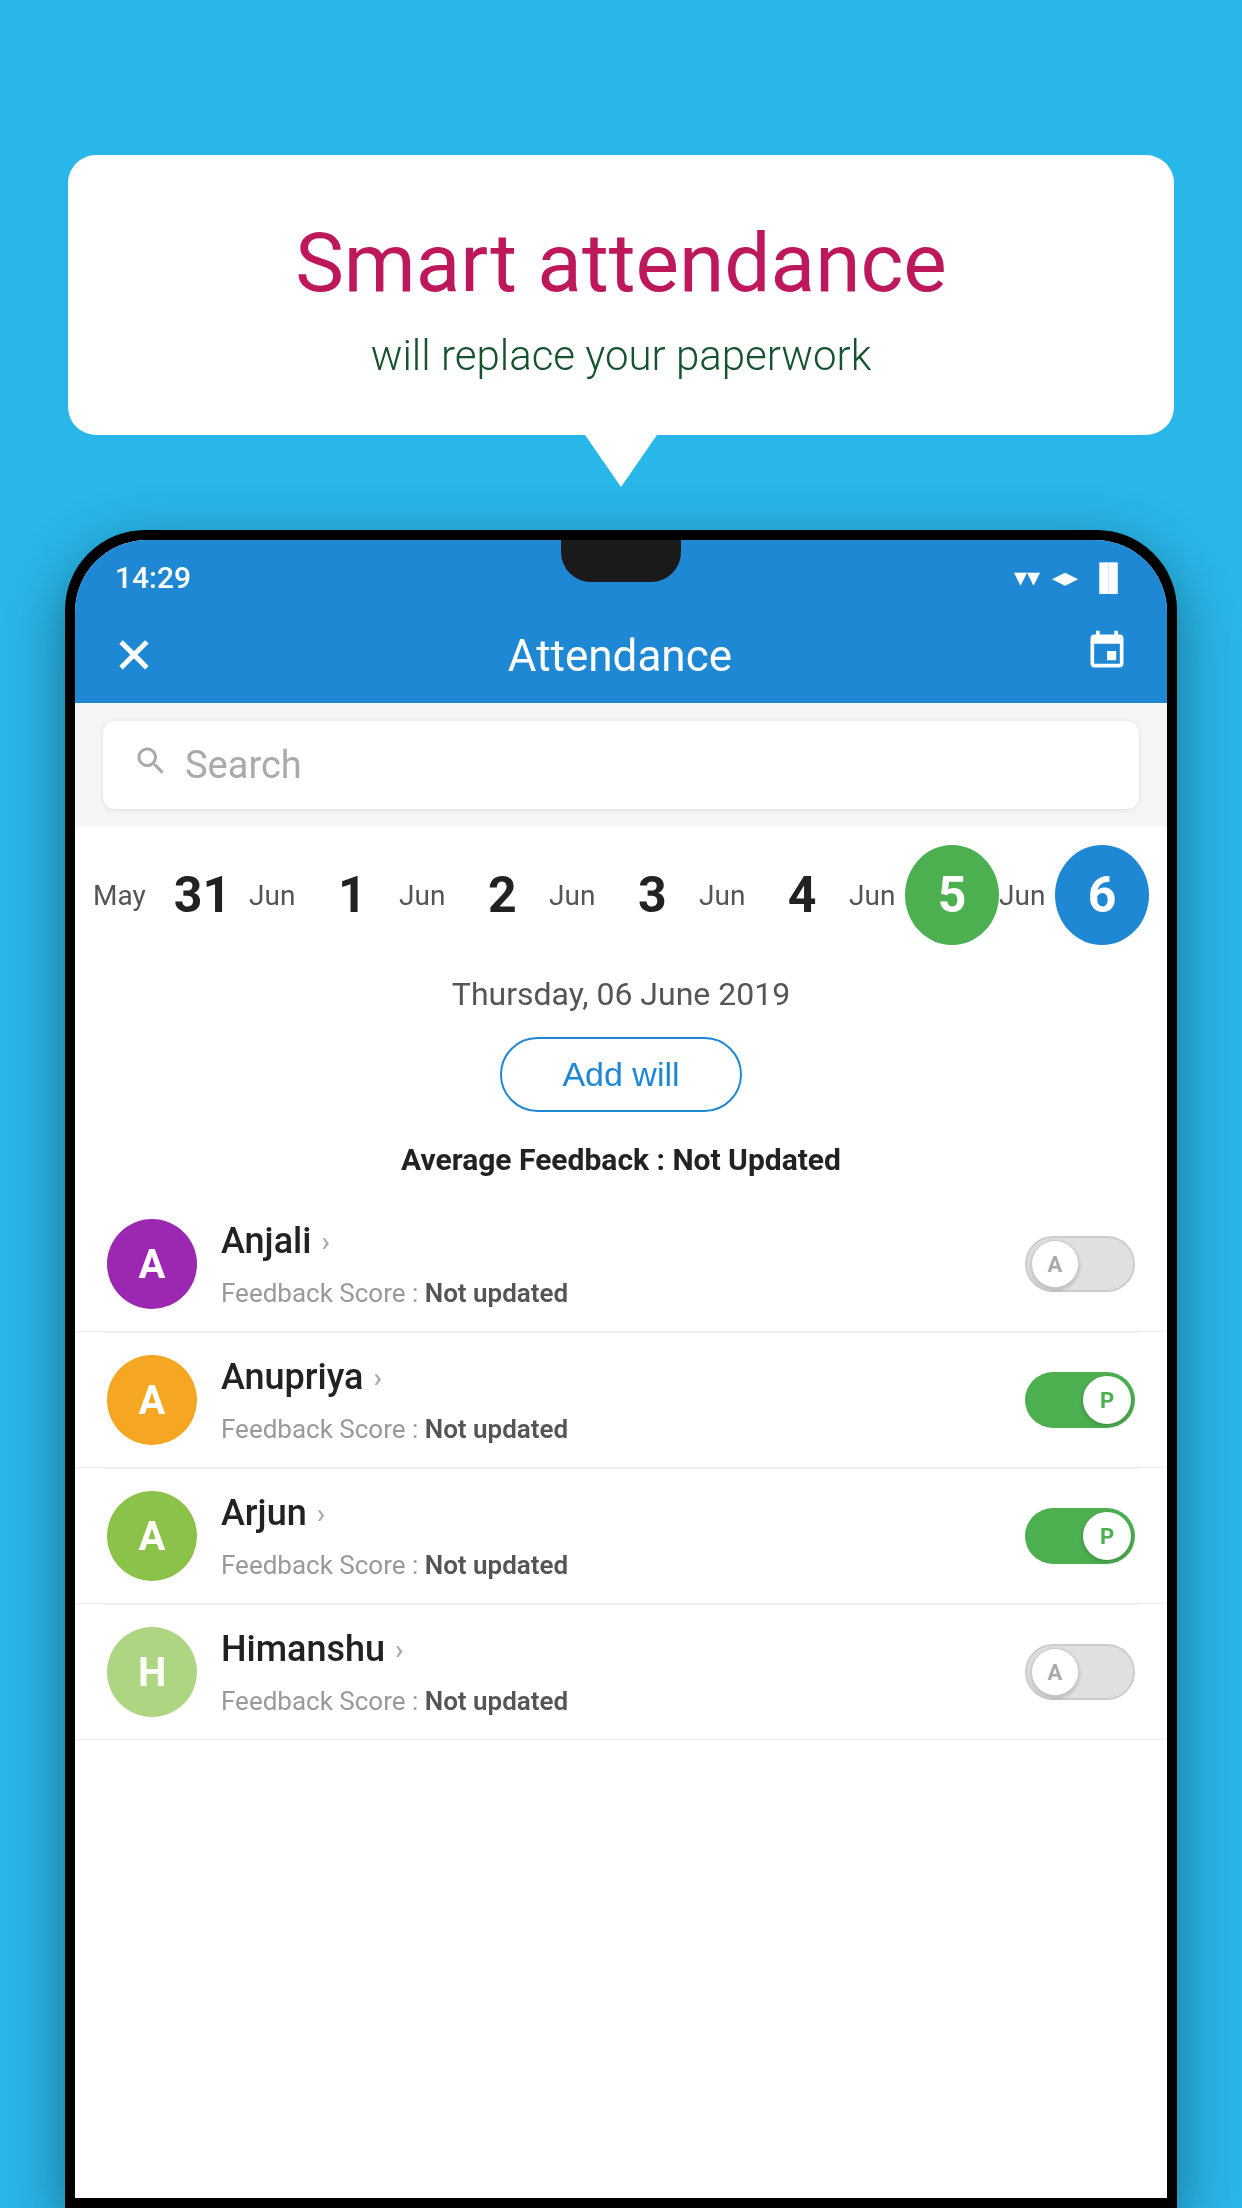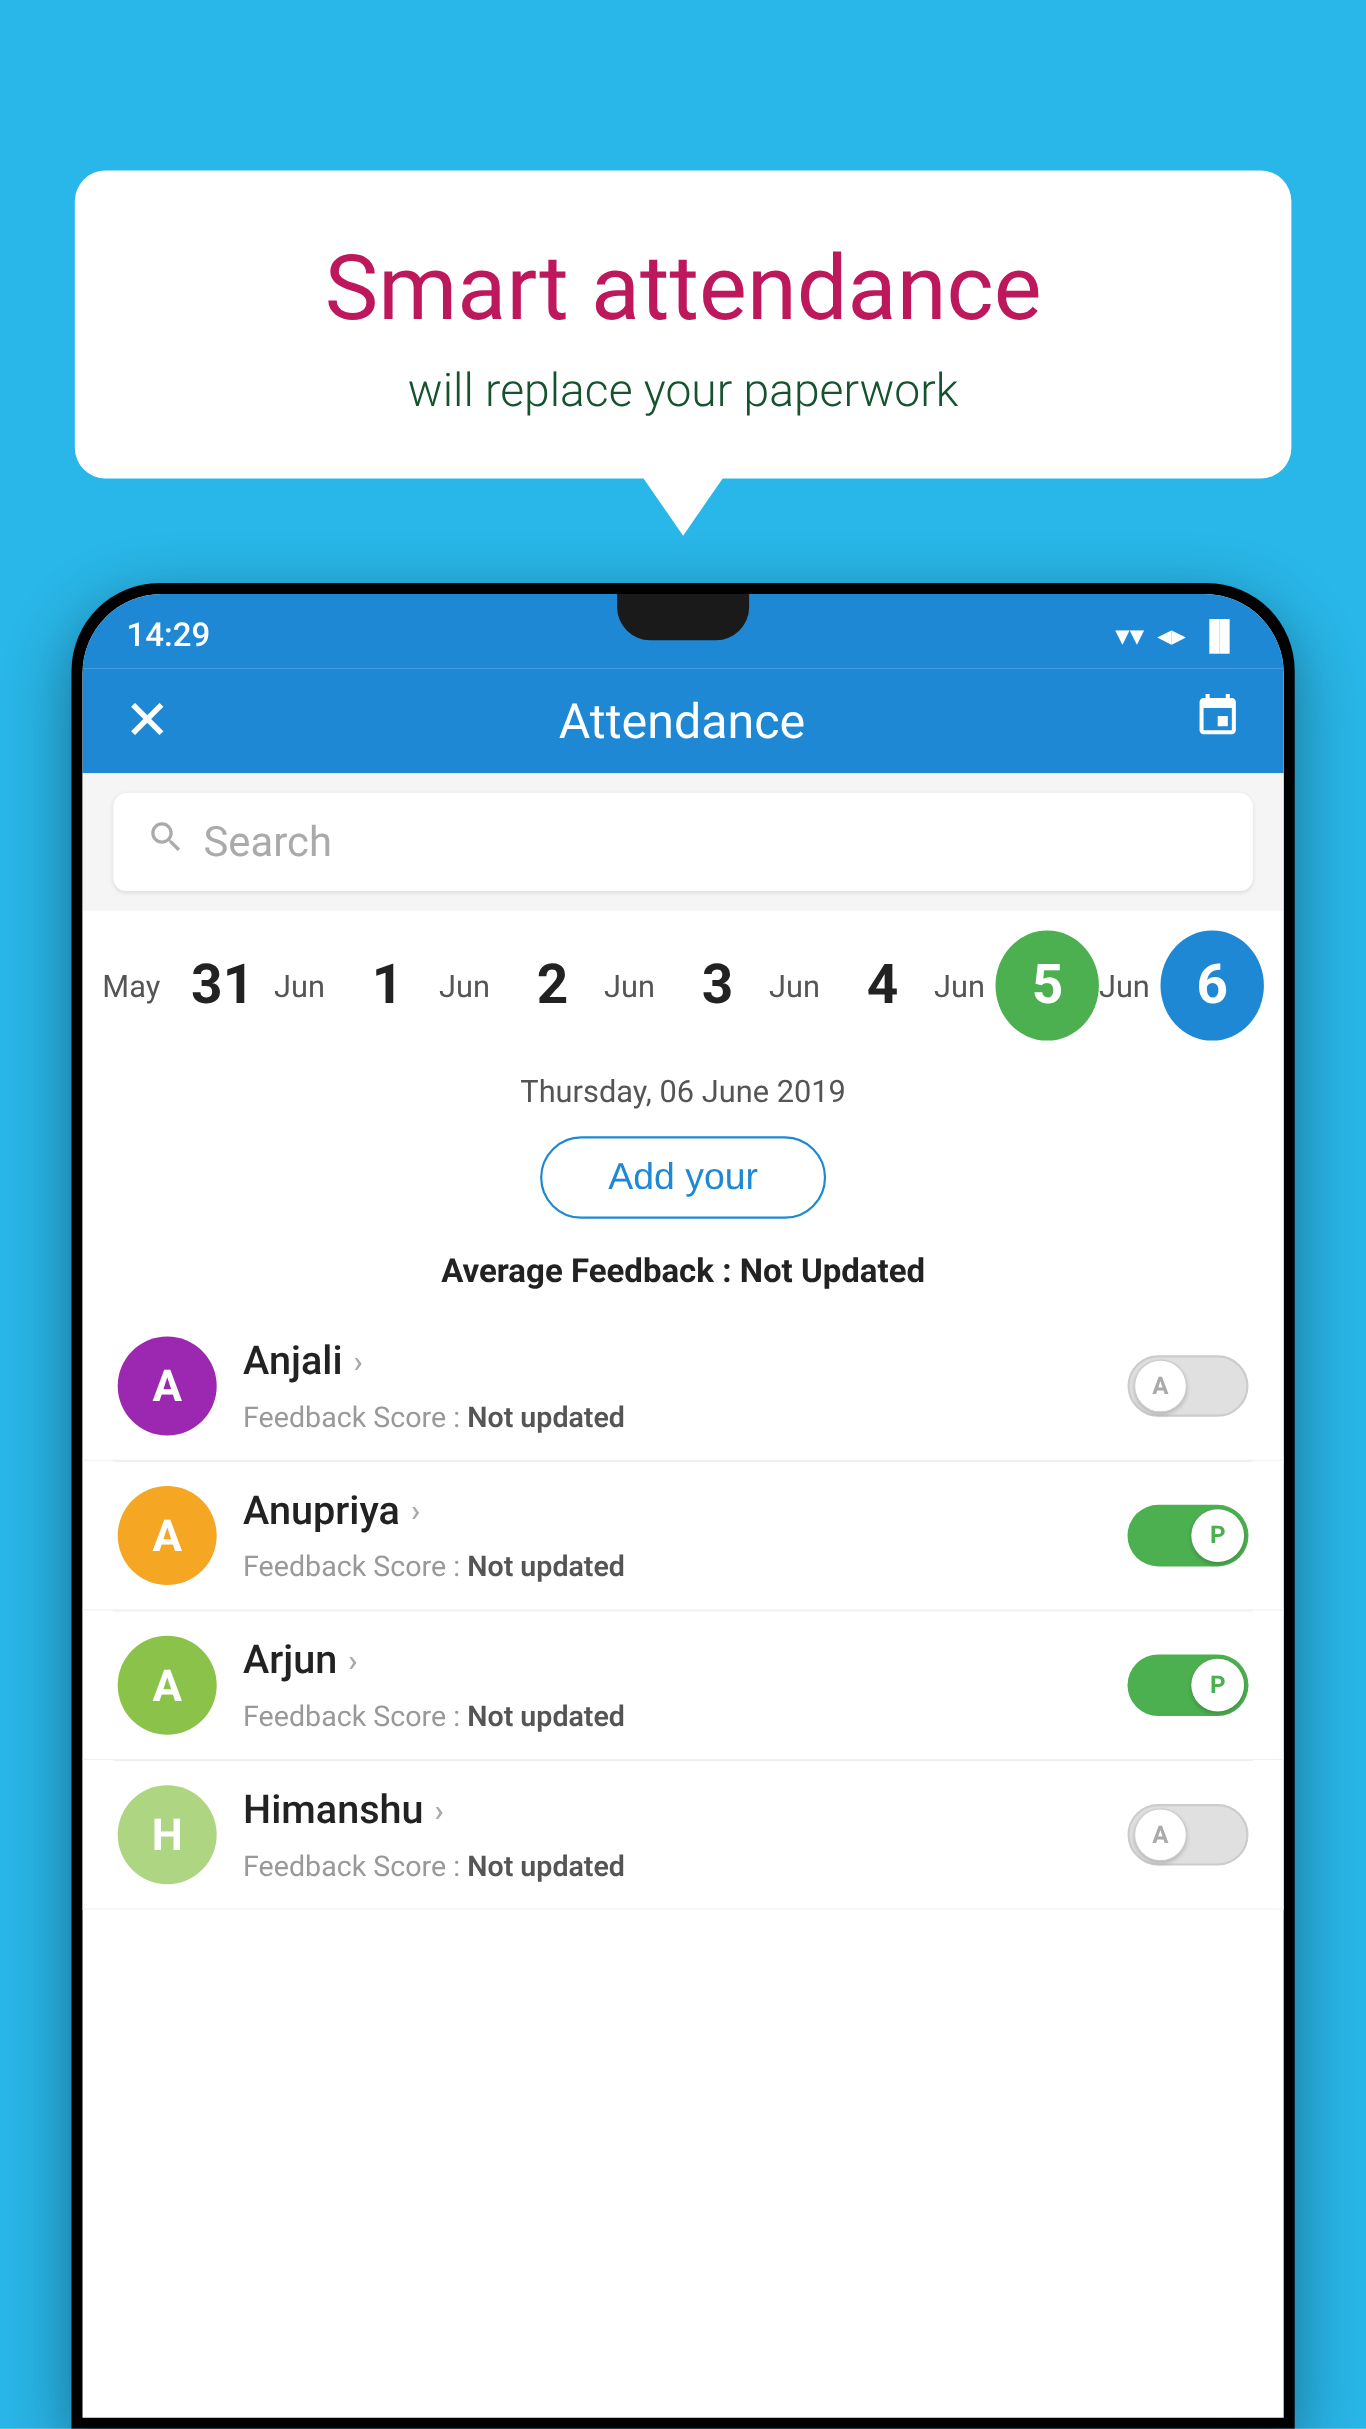--- a/index.html
+++ b/index.html
@@ -207,21 +207,21 @@
     .cal-date.selected {
       background: #1e88d4;
       color: white;
     }
 
     
     .date-header {
       text-align: center;
       padding: 22px 0 14px;
       background: white;
-      font-size: 28px;
+      font-size: 32px;
       color: #555;
     }
 
     
     .add-topic-container {
       display: flex;
       justify-content: center;
       padding: 10px 0 20px;
       background: white;
     }
@@ -432,21 +432,21 @@
         </div>
         <div class="calendar-day">
           <div class="cal-month">Jun</div>
           <div class="cal-date selected">6</div>
         </div>
       </div>
 
     <div class="date-header">Thursday, 06 June 2019</div>
 
     <div class="add-topic-container">
-      <button class="add-topic-btn">Add your</button>
+      <button class="add-topic-btn">Add will</button>
     </div>
 
     <div class="avg-feedback">
       <span>Average Feedback : </span><span style="font-weight:700;color:#222;">Not Updated</span>
     </div>
 
     <div class="student-list" id="student-list">
         <div class="student-item">
           <div class="avatar" style="background: rgb(156, 39, 176);">A</div>
           <div class="student-info">

